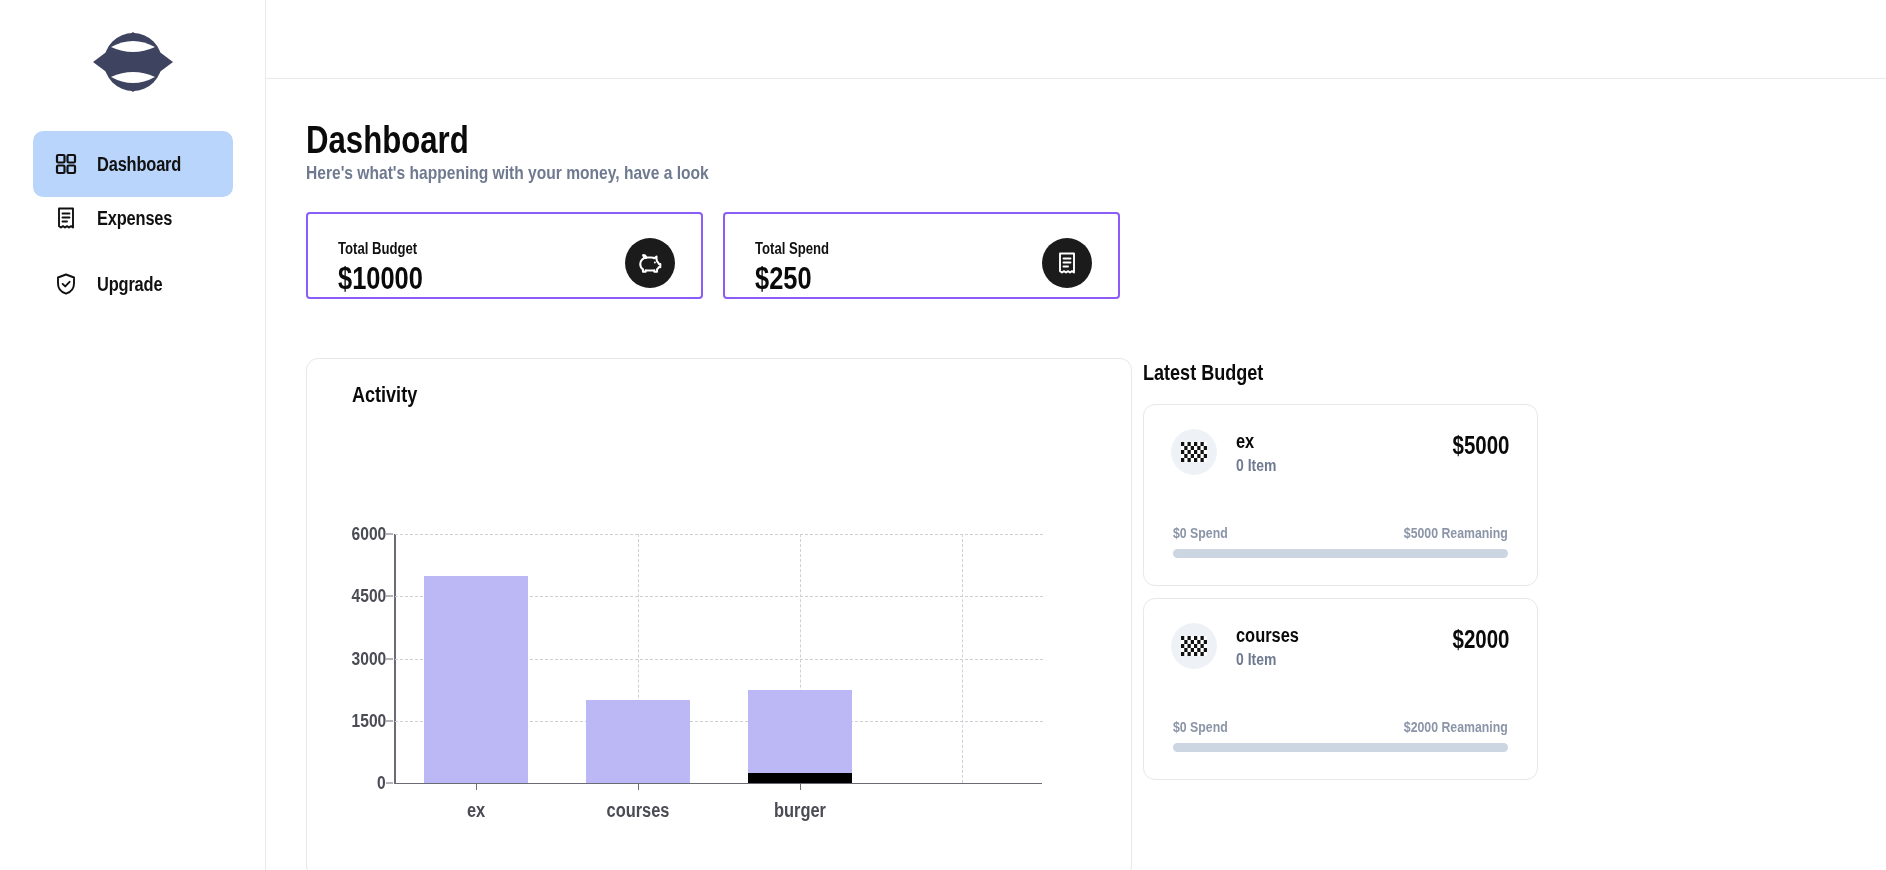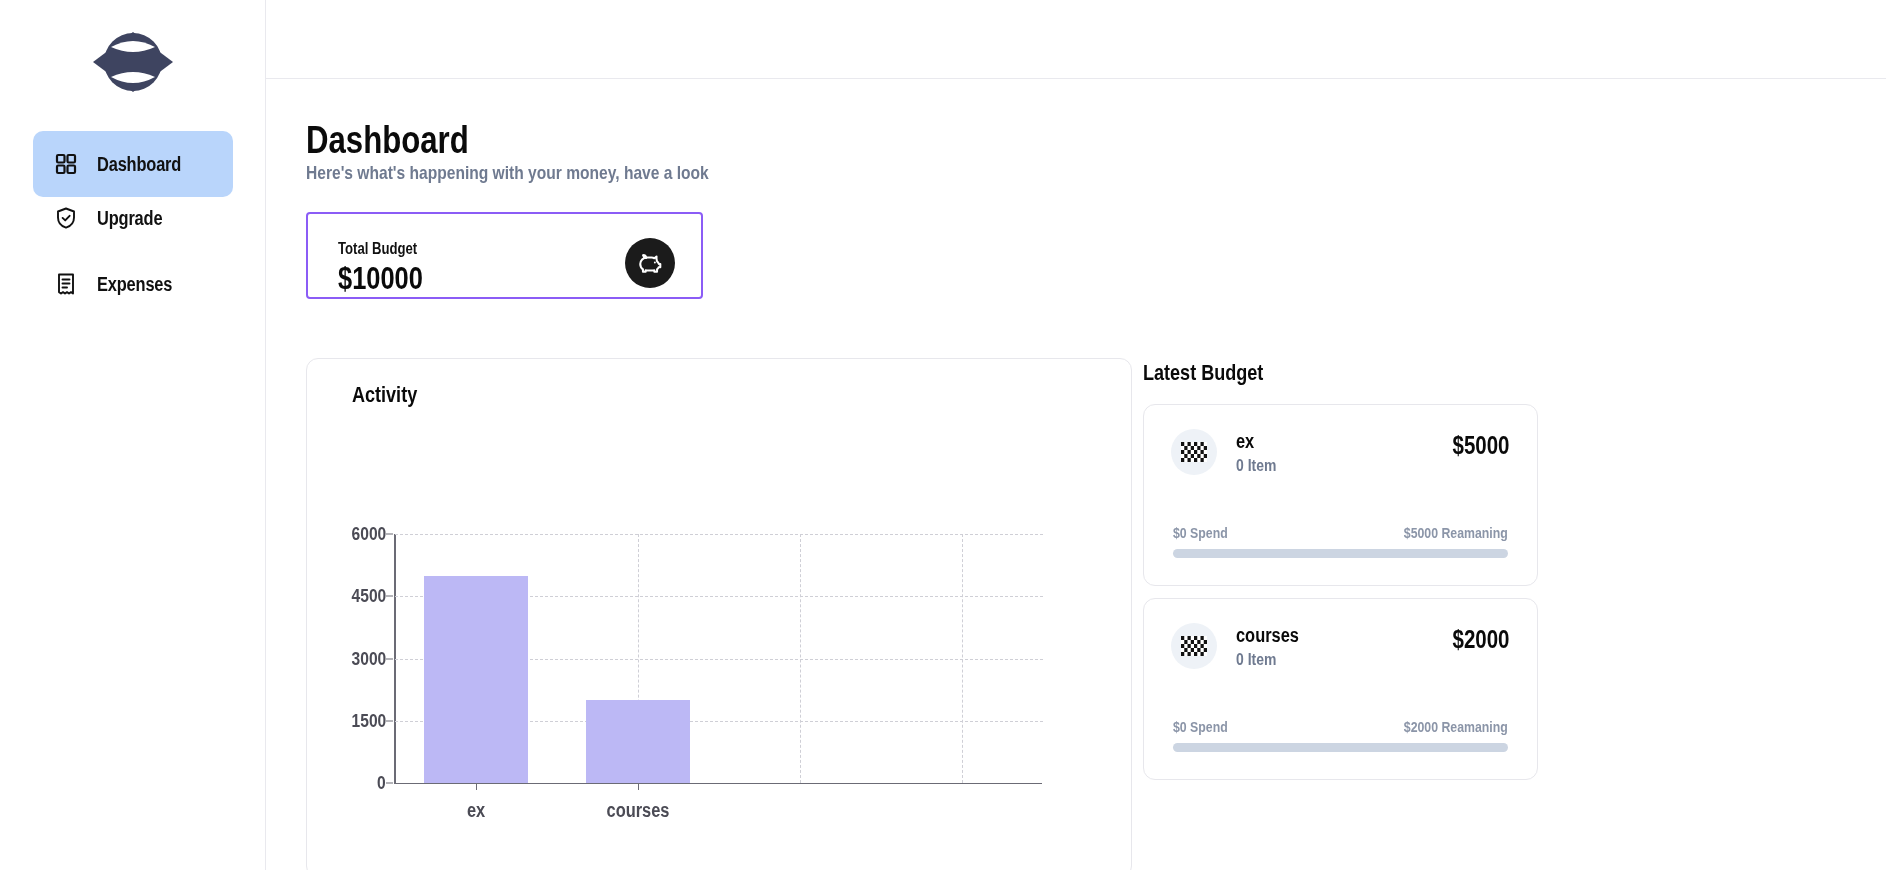--- a/index.html
+++ b/index.html
@@ -221,37 +221,37 @@
             <rect x="13.5" y="13.5" width="7.5" height="7.5" rx="1.2"></rect>
           </svg>
         </span>
         <span class="nav-label disp">Dashboard</span>
       </div>
 
 
       <div class="nav-item">
         <span class="nav-icon">
           <svg width="24" height="24" viewBox="0 0 24 24" fill="none" stroke="#111" stroke-width="1.9" stroke-linejoin="round" stroke-linecap="round">
-            <path d="M12 2.5 20 5.5v6c0 4.8-3.3 8.7-8 10.2-4.7-1.5-8-5.4-8-10.2v-6z"></path>
-            <polyline points="8.6,11.9 11.2,14.4 15.6,9.8"></polyline>
-          </svg>
-        </span>
-        <span class="nav-label disp">Upgrade</span>
-      </div>
-
-      <div class="nav-item">
-        <span class="nav-icon">
-          <svg width="24" height="24" viewBox="0 0 24 24" fill="none" stroke="#111" stroke-width="1.9" stroke-linejoin="round" stroke-linecap="round">
             <path d="M5 2.5h14v19l-2-1.4-2 1.4-2-1.4-2 1.4-2-1.4-2 1.4-2-1.4z"></path>
             <line x1="8.5" y1="7.5" x2="15.5" y2="7.5"></line>
             <line x1="8.5" y1="11.5" x2="15.5" y2="11.5"></line>
             <line x1="8.5" y1="15.5" x2="13" y2="15.5"></line>
           </svg>
         </span>
         <span class="nav-label disp">Expenses</span>
+      </div>
+
+      <div class="nav-item">
+        <span class="nav-icon">
+          <svg width="24" height="24" viewBox="0 0 24 24" fill="none" stroke="#111" stroke-width="1.9" stroke-linejoin="round" stroke-linecap="round">
+            <path d="M12 2.5 20 5.5v6c0 4.8-3.3 8.7-8 10.2-4.7-1.5-8-5.4-8-10.2v-6z"></path>
+            <polyline points="8.6,11.9 11.2,14.4 15.6,9.8"></polyline>
+          </svg>
+        </span>
+        <span class="nav-label disp">Upgrade</span>
       </div>
 
     </div>
   </div>
 
   <div id="topbar"></div>
 
   <div id="main">
 
     <div id="page-title" class="disp">Dashboard</div>
@@ -262,20 +262,32 @@
       <div class="stat-value disp">$10000</div>
       <div class="stat-badge">
         <svg width="26" height="26" viewBox="0 0 24 24" fill="none" stroke="#ffffff" stroke-width="1.9" stroke-linejoin="round" stroke-linecap="round">
           <path d="M18.5 10.5c.9.6 1.5 1.5 1.7 2.5h1.3v3h-1.6c-.3.7-.8 1.4-1.4 1.9V20h-2.5v-1.3c-.6.2-1.3.3-2 .3H10c-.7 0-1.4-.1-2-.3V20H5.5v-2.1C4 16.8 3 15 3 13c0-3.3 2.7-6 6-6h4.5c.9 0 1.8.2 2.5.6l2-1.6v2.4z"></path>
           <circle cx="16.5" cy="11.5" r="0.9" fill="#ffffff" stroke="none"></circle>
           <path d="M8.5 7.3C8.2 5.6 7 4.6 5.6 4.8c.3 1.3 1.2 2.2 2.4 2.6z"></path>
         </svg>
       </div>
     </div>
 
+    <div class="stat-card" id="stat-1">
+      <div class="stat-label disp">Total Spend</div>
+      <div class="stat-value disp">$250</div>
+      <div class="stat-badge">
+        <svg width="24" height="24" viewBox="0 0 24 24" fill="none" stroke="#ffffff" stroke-width="1.9" stroke-linejoin="round" stroke-linecap="round">
+          <path d="M5 2.5h14v19l-2-1.4-2 1.4-2-1.4-2 1.4-2-1.4-2 1.4-2-1.4z"></path>
+          <line x1="8.5" y1="7.5" x2="15.5" y2="7.5"></line>
+          <line x1="8.5" y1="11.5" x2="15.5" y2="11.5"></line>
+          <line x1="8.5" y1="15.5" x2="13" y2="15.5"></line>
+        </svg>
+      </div>
+    </div>
 
 
     <div id="chart-card">
       <div id="chart-title" class="disp">Activity</div>
       <div id="plot">
         <div id="yaxis-line"></div>
         <div id="xaxis-line"></div>
       <div class="ytick" style="top: 249px;">0</div>
           <div class="ytick-mark" style="top: 249px;"></div>
           <div class="gridline" style="top: 186.75px;"></div>
@@ -295,20 +307,26 @@
             <div class="xtick">ex</div>
             <div class="xtick-mark"></div>
           </div>
           <div class="vgrid" style="left: 243px;"></div>
           <div class="bar-col" style="left: 190.755px; width: 104.49px;">
             <div class="bar-main" style="height: 83px; background: rgb(188, 184, 245);"></div>
             <div class="xtick">courses</div>
             <div class="xtick-mark"></div>
           </div>
           <div class="vgrid" style="left: 405px;"></div>
+          <div class="bar-col" style="left: 352.755px; width: 104.49px;">
+            <div class="bar-main" style="height: 93.375px; background: rgb(188, 184, 245);"></div>
+            <div class="bar-over" style="height: 10.375px; background: rgb(0, 0, 0);"></div>
+            <div class="xtick">burger</div>
+            <div class="xtick-mark"></div>
+          </div>
           <div class="vgrid" style="left: 567px;"></div>
         </div>
     </div>
 
     <div id="latest-head" class="disp">Latest Budget</div>
 
     <div class="budget-card" id="budget-0">
       <div class="b-avatar">
         <svg width="26" height="20" viewBox="0 0 26 20">
           <rect width="26" height="20" fill="#ffffff"></rect>

